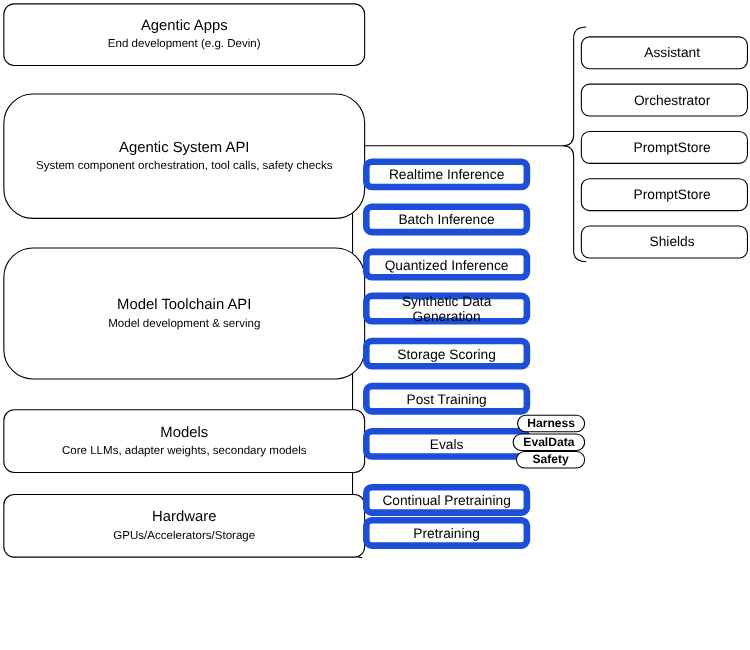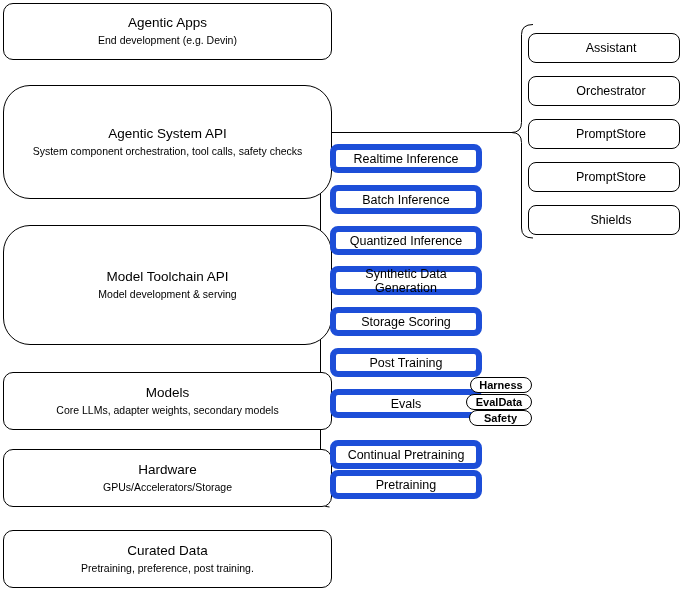--- a/index.html
+++ b/index.html
@@ -53,24 +53,20 @@
     <div class="ltitle">Agentic System API</div>
     <div class="lsub">System component orchestration, tool calls, safety checks</div>
   </div>
   <div class="lbox" style="top:372px;height:58px;border-radius:10px">
     <div class="ltitle">Models</div>
     <div class="lsub">Core LLMs, adapter weights, secondary models</div>
   </div>
   <div class="lbox" style="top:449px;height:58px;border-radius:10px">
     <div class="ltitle">Hardware</div>
     <div class="lsub">GPUs/Accelerators/Storage</div>
-  </div>
-  <div class="lbox" style="top:530px;height:58px;border-radius:10px">
-    <div class="ltitle">Curated Data</div>
-    <div class="lsub">Pretraining, preference, post training.</div>
   </div>
 
   <div class="mbox" style="top:144px">
       <span>Realtime Inference</span>
     </div>
   <div class="mbox" style="top:185px">
       <span>Batch Inference</span>
     </div>
   <div class="mbox" style="top:226px">
       <span>Quantized Inference</span>

